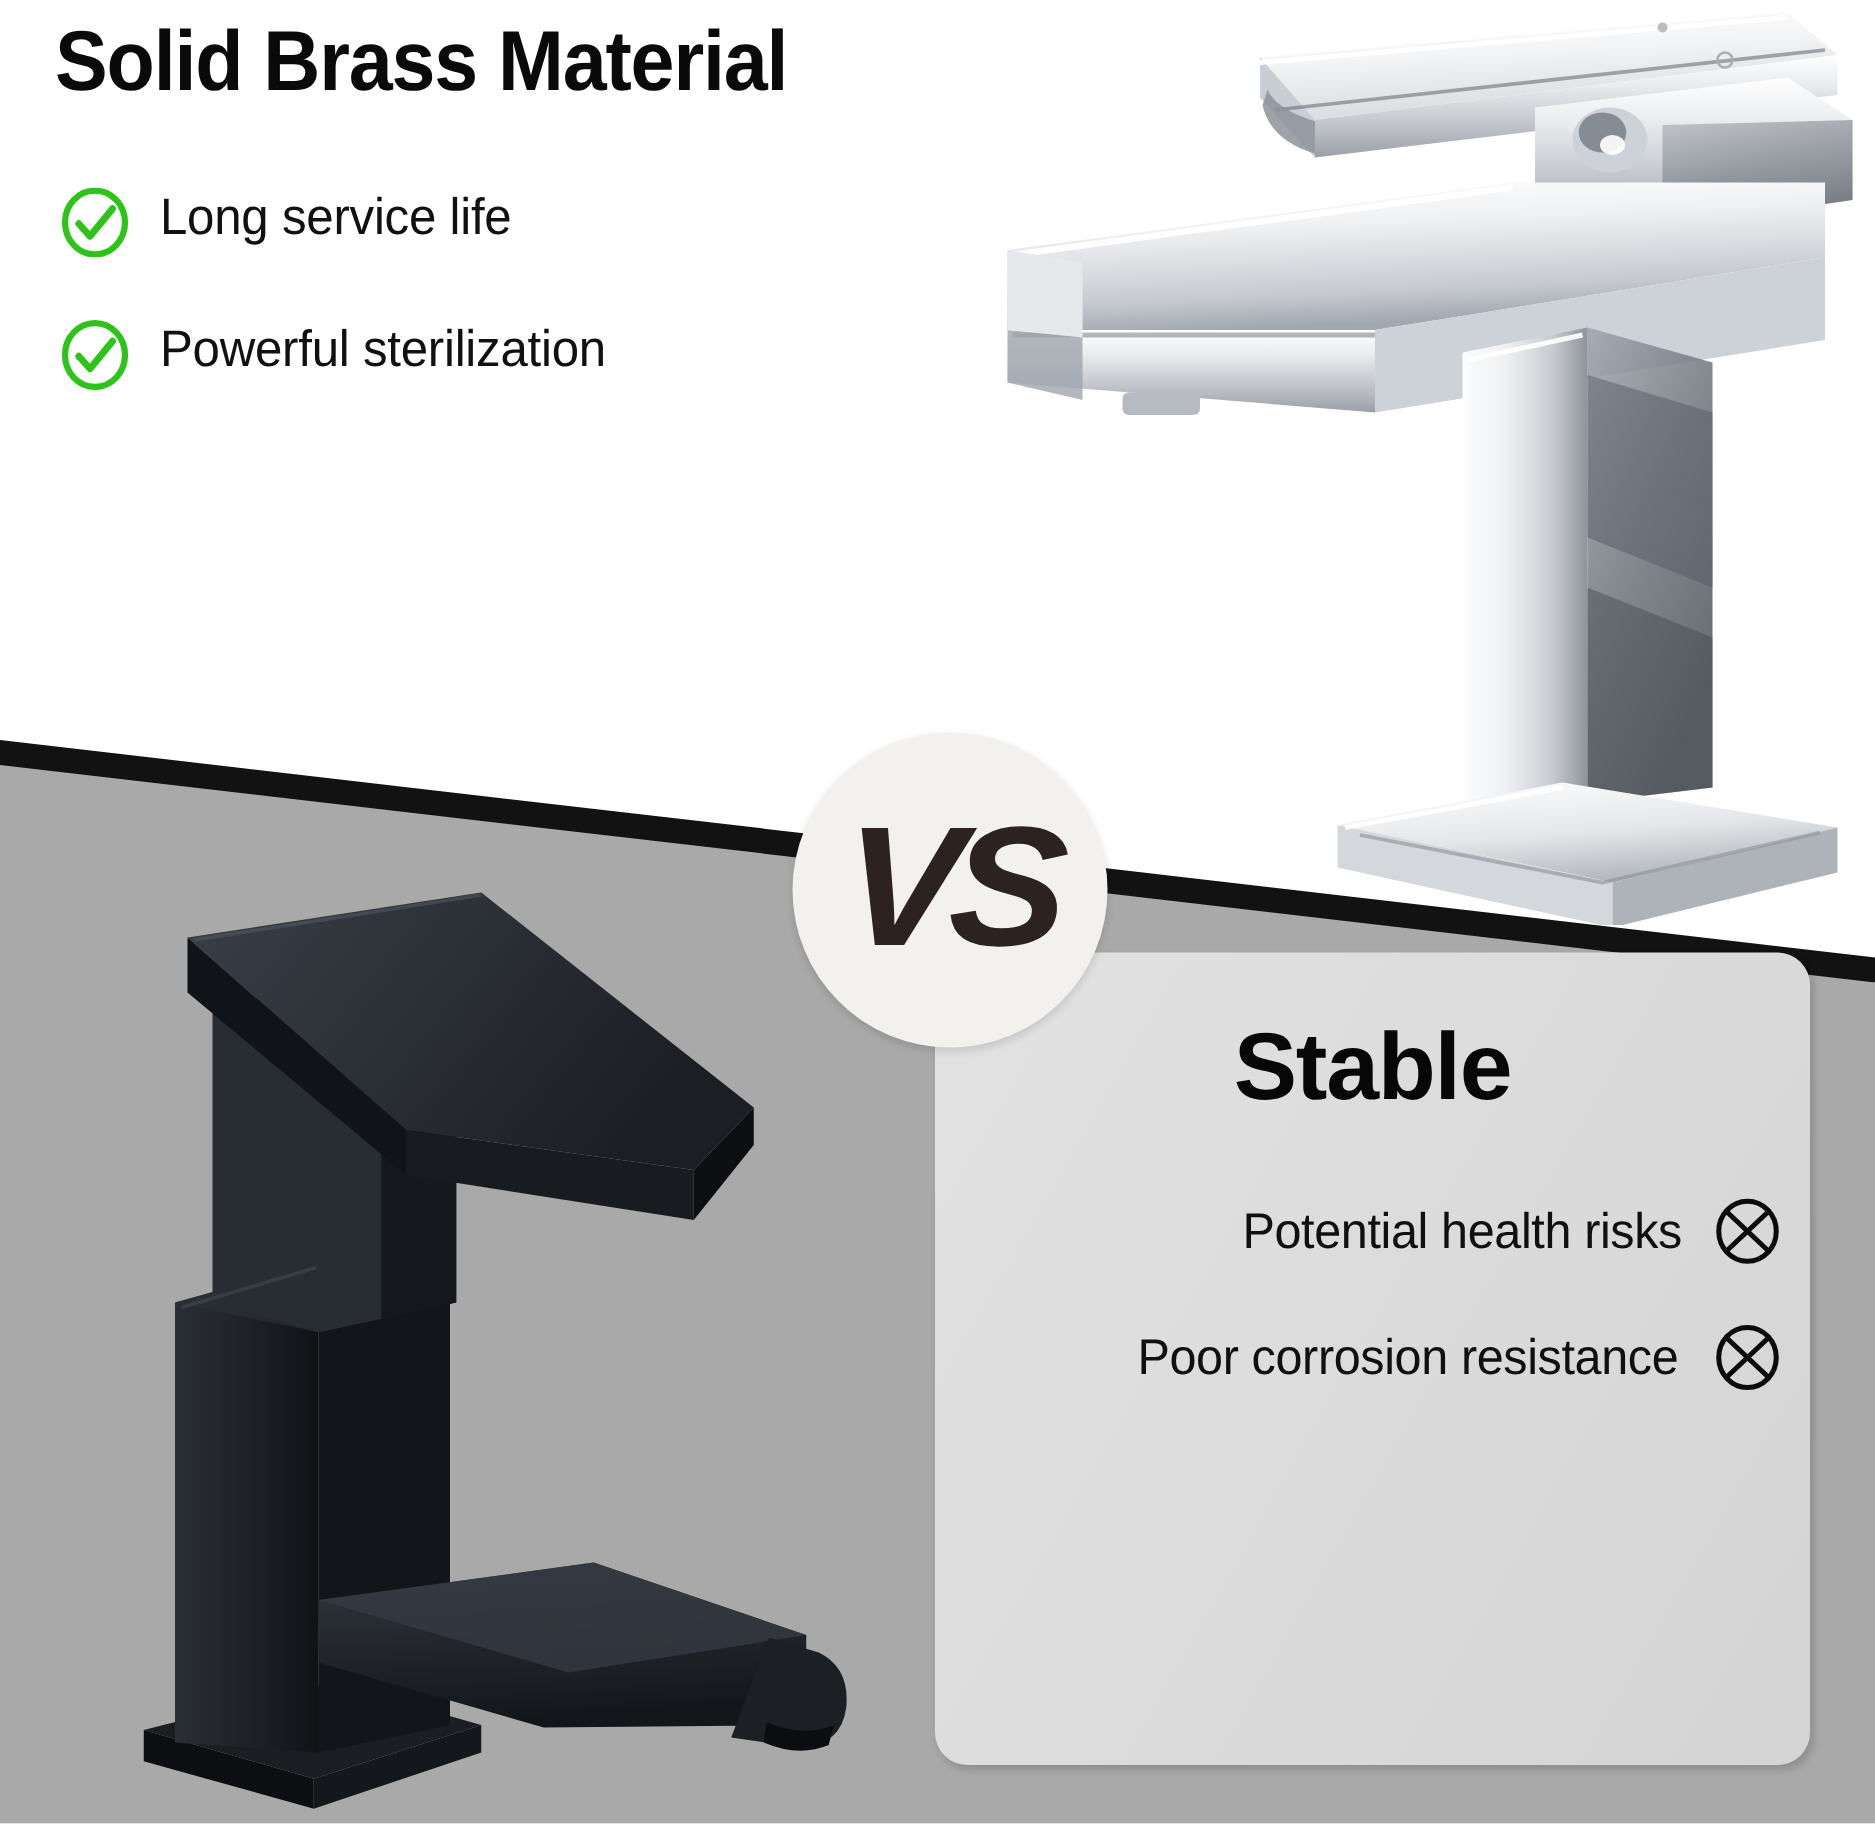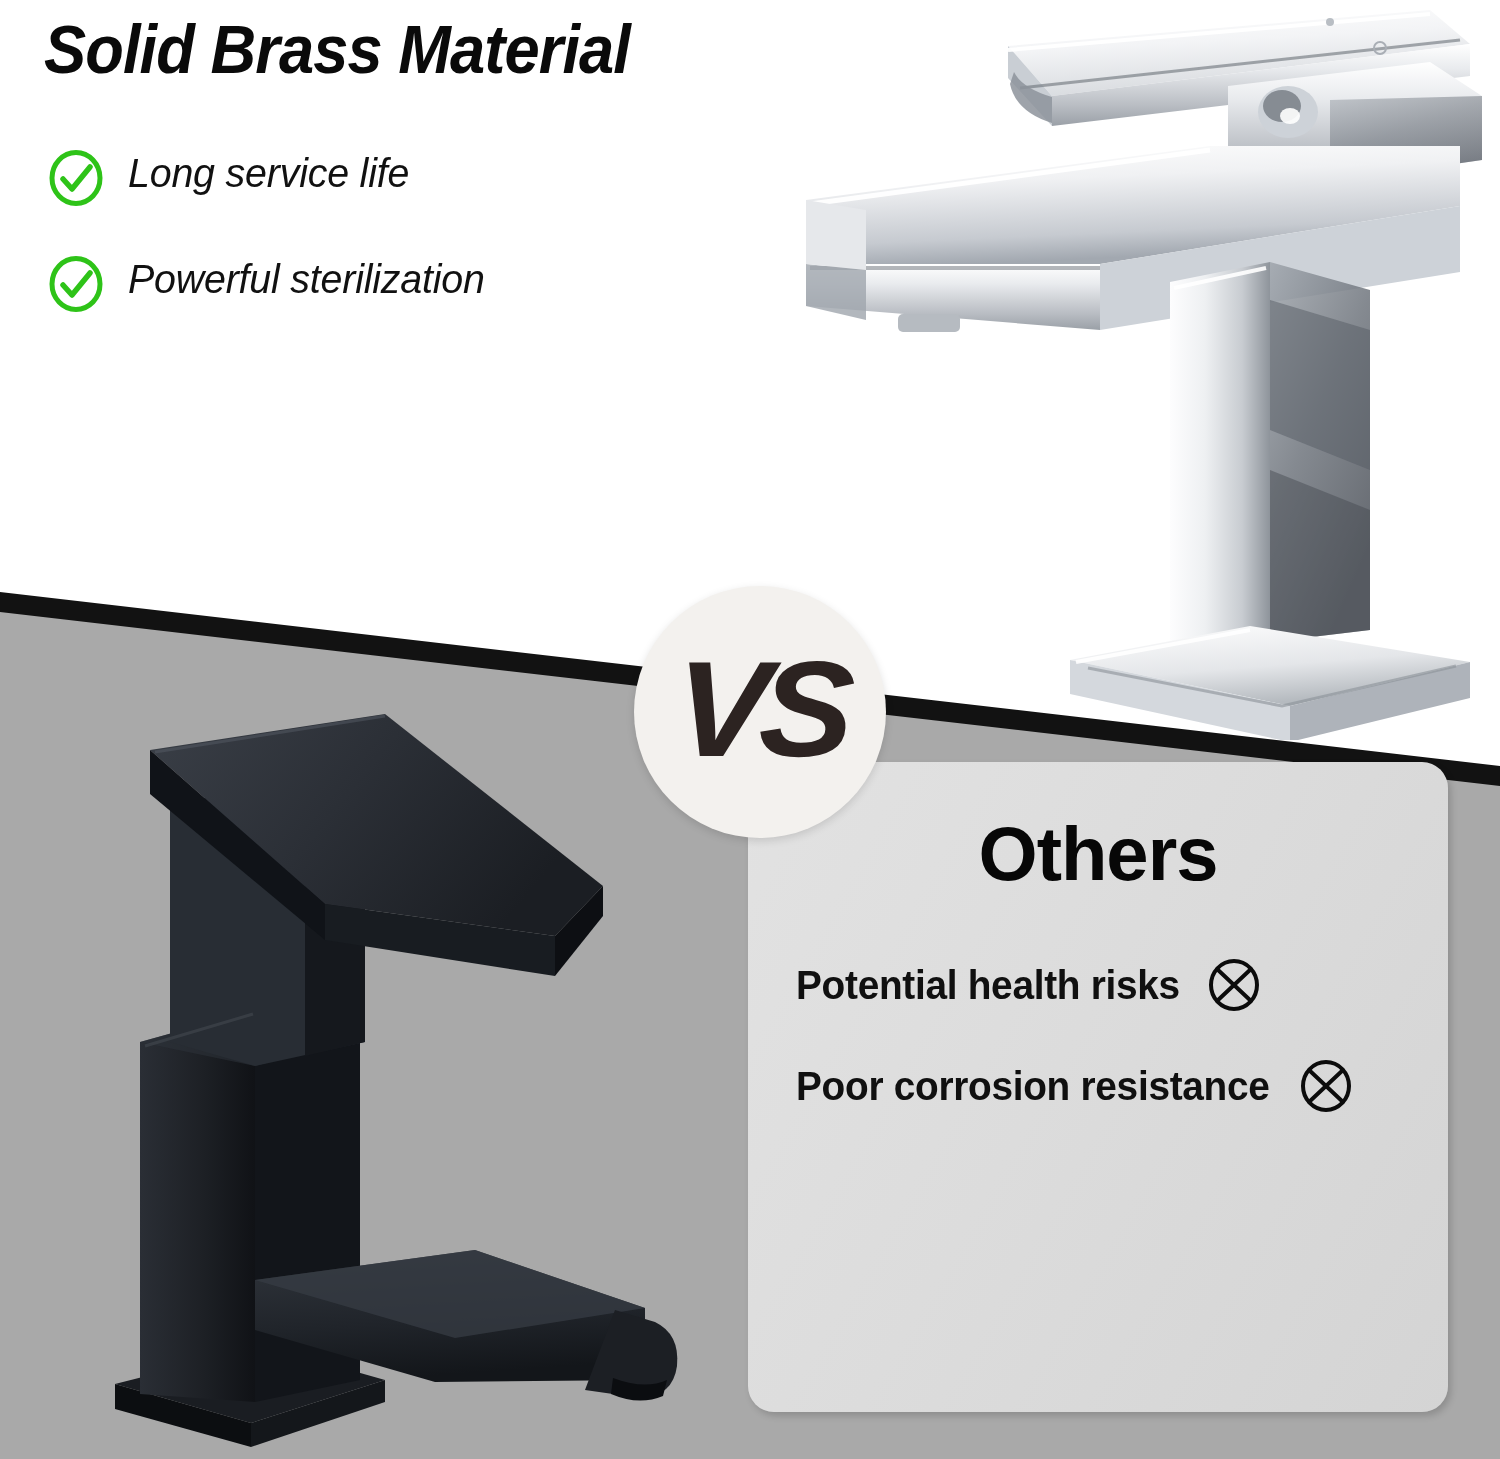--- a/index.html
+++ b/index.html
@@ -14,21 +14,20 @@
     width: 1500px; height: 1459px;
     background: #ffffff;
     overflow: hidden;
   }
 
   
   #top-section {
     position: absolute; left: 0; top: 0;
     width: 1500px; height: 620px;
     z-index: 5;
-    font-style: italic;
   }
   #page-title {
     position: absolute;
     left: 44px; top: 10px;
     font-size: 68px;
     font-weight: bold;
     letter-spacing: -1px;
     color: #0a0a0a;
     white-space: nowrap;
     transform: scaleX(0.93);
@@ -119,24 +118,23 @@
     letter-spacing: -1px;
   }
   #others-list {
     position: absolute;
     left: 48px; top: 190px;
     right: 22px;
   }
   .other-row {
     display: flex;
     align-items: center;
-    justify-content: flex-start;
+    justify-content: flex-end;
     height: 66px;
     margin-bottom: 35px;
-    font-weight: bold;
   }
   .other-label {
     font-size: 40px;
     color: #101010;
     white-space: nowrap;
     letter-spacing: -0.3px;
     transform: scaleX(0.97);
     transform-origin: left center;
   }
   .x-icon {
@@ -223,21 +221,21 @@
       <polygon points="95,60 270,214 270,250 95,104" fill="#101318"></polygon>
       <polygon points="270,214 500,246 500,286 270,250" fill="#181c21"></polygon>
       <polygon points="500,246 548,196 548,226 500,286" fill="#0d0f13"></polygon>
 
       <path d="M100,62 L330,26" stroke="#565c66" stroke-width="3" fill="none" opacity="0.5"></path>
       <path d="M90,356 L198,324" stroke="#4b5159" stroke-width="3" fill="none" opacity="0.45"></path>
     </svg>
   </div>
 
   <div id="others-panel">
-    <div id="others-title">Others</div>
+    <div id="others-title">Stable</div>
 
     <div id="others-list">
 
       <div class="other-row">
         <span class="other-label">Potential health risks</span>
         <span class="x-icon">
           <svg viewBox="0 0 56 56" xmlns="http://www.w3.org/2000/svg">
             <ellipse cx="28" cy="28" rx="23" ry="24" fill="none" stroke="#0b0b0b" stroke-width="4"></ellipse>
             <line x1="11" y1="12" x2="45" y2="44" stroke="#0b0b0b" stroke-width="4" stroke-linecap="round"></line>
             <line x1="45" y1="12" x2="11" y2="44" stroke="#0b0b0b" stroke-width="4" stroke-linecap="round"></line>

